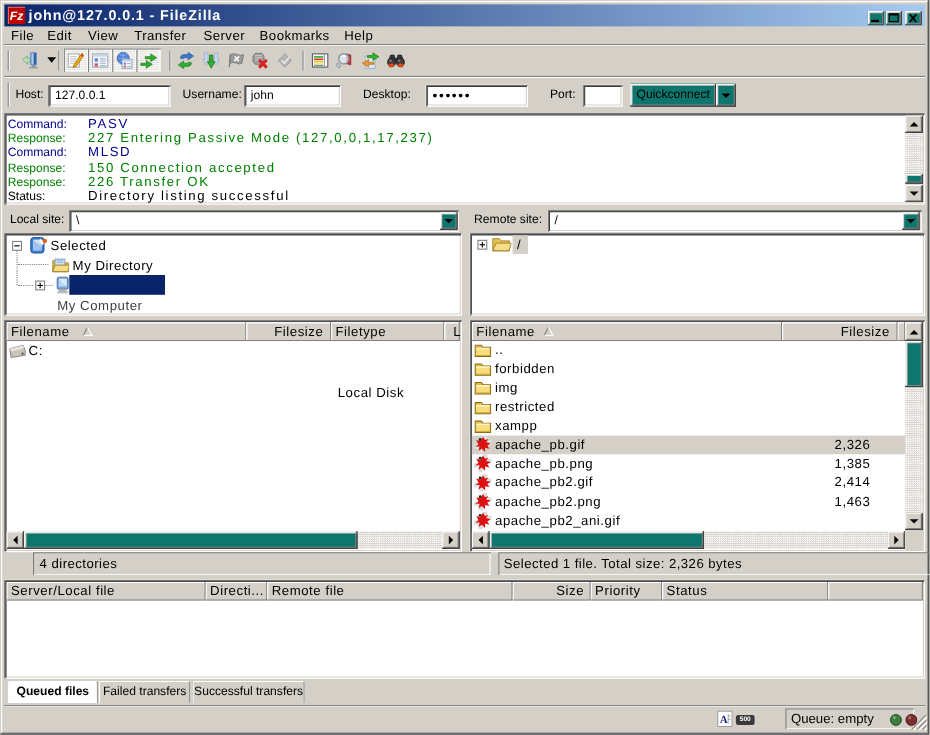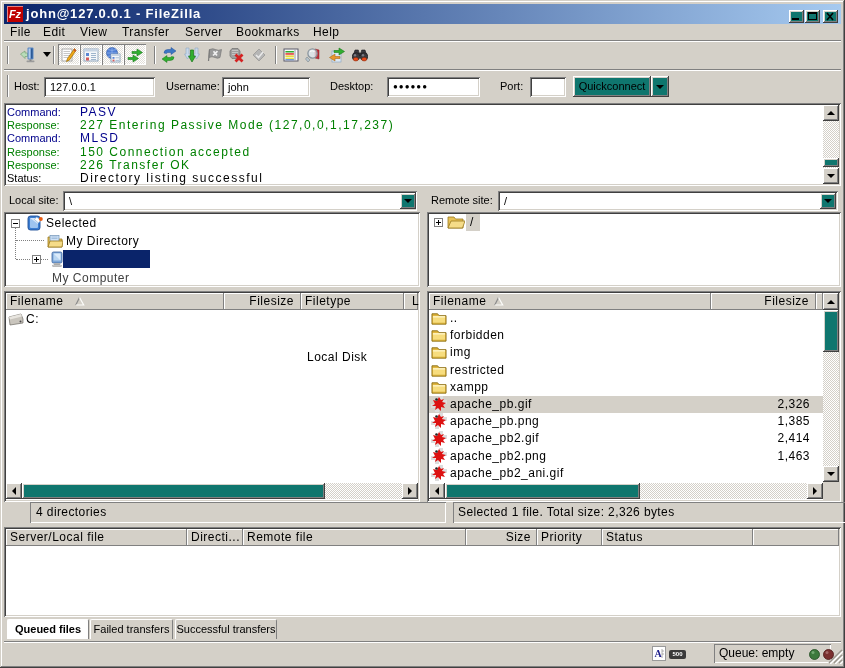--- a/index.html
+++ b/index.html
@@ -51,21 +51,21 @@
 .lv { font-size:12px; letter-spacing:1.5px; }
 .ll { display:inline-block; width:73px; }
 .tbtn { position:absolute; top:44px; width:22px; height:21px;
   box-shadow: inset 1px 1px 0 #808080, inset -1px -1px 0 #FFFFFF;
   background-image: repeating-conic-gradient(#FFFFFF 0% 25%, #E2DFD9 0% 50%);
   background-size:2px 2px; display:flex; align-items:center; justify-content:center; }
 .tico { position:absolute; top:47px; width:16px; height:16px; }
 .tvsep { position:absolute; top:46px; width:2px; height:18px; background:#808080; border-right:1px solid #fff; }
 .trow { position:absolute; height:18px; line-height:18px; white-space:nowrap; font-size:12px; letter-spacing:0.5px; }
 .lrow { position:absolute; height:17px; line-height:17px; white-space:nowrap; font-size:12px; letter-spacing:0.5px; }
-.fsize { position:absolute; text-align:right; }
+.fsize { position:absolute; text-align:center; }
 .tab { position:absolute; top:619px; height:20px; line-height:19px; text-align:center;
   background:#D4D0C8; border-left:1px solid #FFFFFF; border-top:1px solid #FFFFFF;
   border-right:1px solid #808080; border-radius:2px 2px 0 0; }
 .expbox { position:absolute; width:9px; height:9px; background:#fff; border:1px solid #808080; }
 .expbox .minus { position:absolute; left:1px; top:3px; width:5px; height:1px; background:#000; }
 .expbox .plus { position:absolute; left:1px; top:3px; width:5px; height:1px; background:#000; }
 .expbox .plus:after { content:""; position:absolute; left:2px; top:-2px; width:1px; height:5px; background:#000; }
 </style>
 </head>
 <body>

